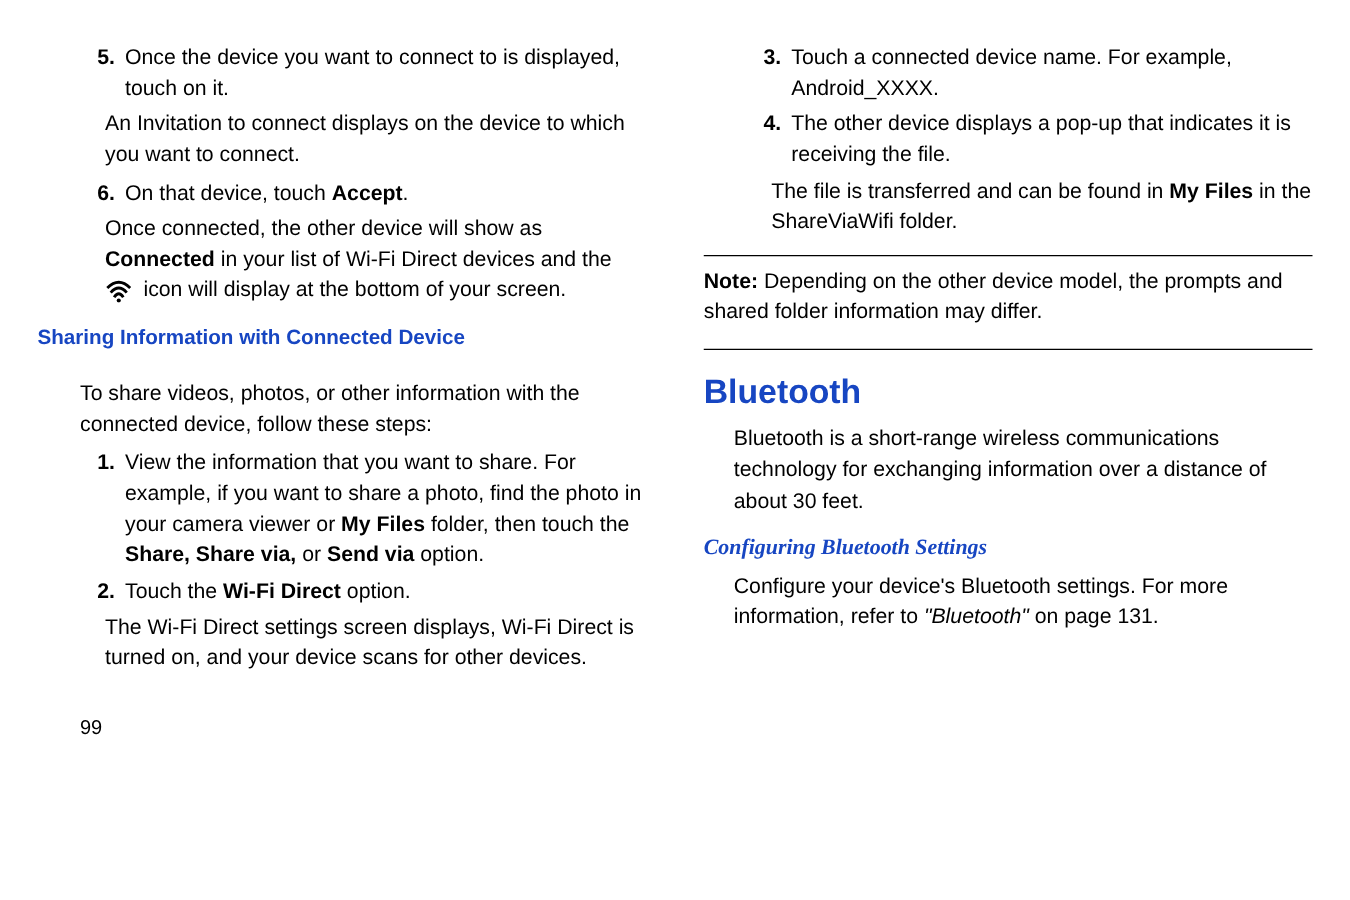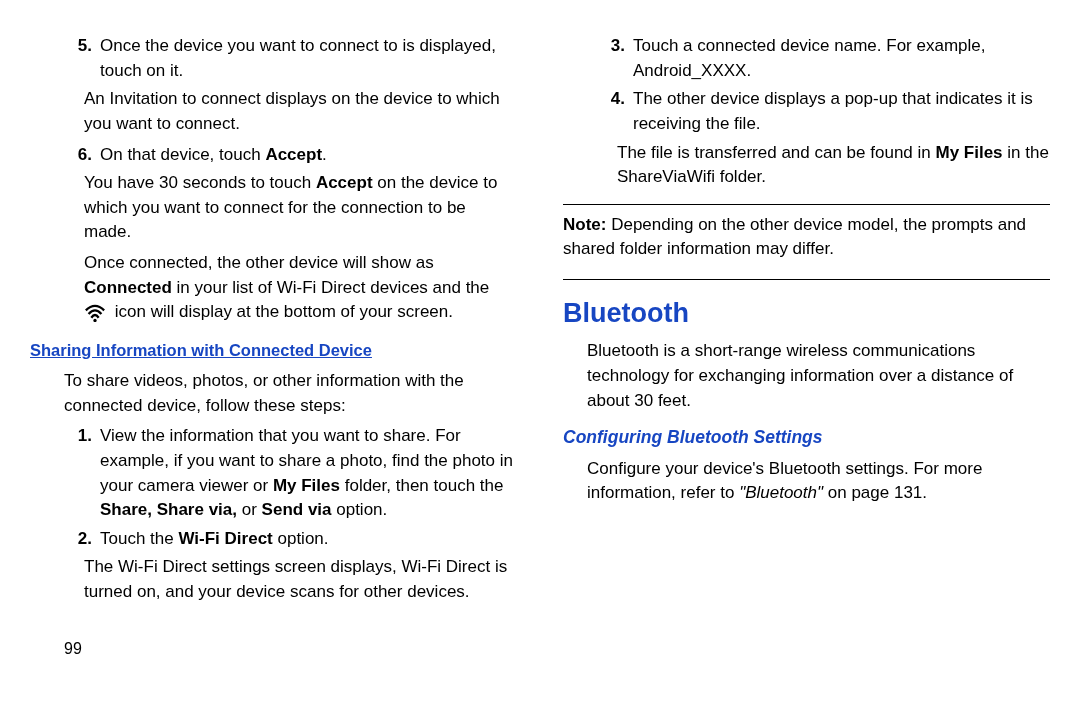--- a/index.html
+++ b/index.html
@@ -27,30 +27,30 @@
   .num-item { display:flex; margin-bottom:4px; }
   .num-item .n { width: 62px; text-align:right; font-weight:bold; padding-right:8px; flex-shrink:0;}
   .num-item .t { flex:1; }
   .indent-para { margin-left:54px; margin-top:4px; margin-bottom:6px;}
   .bold { font-weight:bold; }
   .sub-blue {
     color:#1746c2;
     font-weight:bold;
     font-size:16.5px;
     margin-top:14px;
-    margin-bottom:6px;
-    text-decoration:underline;
+    margin-bottom:20px;
   }
   .sub-blue-italic {
     color:#1746c2;
     font-weight:bold;
     font-style:italic;
     font-size:17.5px;
     margin-top:12px;
     margin-bottom:6px;
+    font-family:Liberation Serif, serif;
   }
   .section-title {
     color:#1746c2;
     font-weight:900;
     font-size:27px;
     margin-top:14px;
     margin-bottom:6px;
   }
   .body-para { margin-left:24px; margin-top:6px; margin-bottom:6px; }
   .body-para-first { margin-left:34px; margin-right:10px; margin-top:6px; margin-bottom:6px;}
@@ -77,23 +77,20 @@
       <div class="n">5.</div>
       <div class="t">Once the device you want to connect to is displayed, touch on it.</div>
     </div>
     <div class="indent-para">An Invitation to connect displays on the device to which you want to connect.</div>
 
     <div class="num-item">
       <div class="n">6.</div>
       <div class="t">
         <span>On that device, touch </span><span class="bold">Accept</span><span>.</span>
       </div>
-    </div>
-    <div class="indent-para">
-      <span>You have 30 seconds to touch </span><span class="bold">Accept</span><span> on the device to which you want to connect for the connection to be made.</span>
     </div>
     <div class="indent-para">
       <span>Once connected, the other device will show as </span><span class="bold">Connected</span><span> in your list of Wi-Fi Direct devices and the </span><span class="wifi-icon"><svg viewBox="0 0 24 20">
             <path d="M2 7 Q12 -3 22 7" stroke="#000" stroke-width="2.5" fill="none"></path>
             <path d="M5 11 Q12 3 19 11" stroke="#000" stroke-width="2.5" fill="none"></path>
             <path d="M8 15 Q12 9 16 15" stroke="#000" stroke-width="2.5" fill="none"></path>
             <circle cx="12" cy="18" r="1.8" fill="#000"></circle>
           </svg></span><span> icon will display at the bottom of your screen.</span>
     </div>
 

